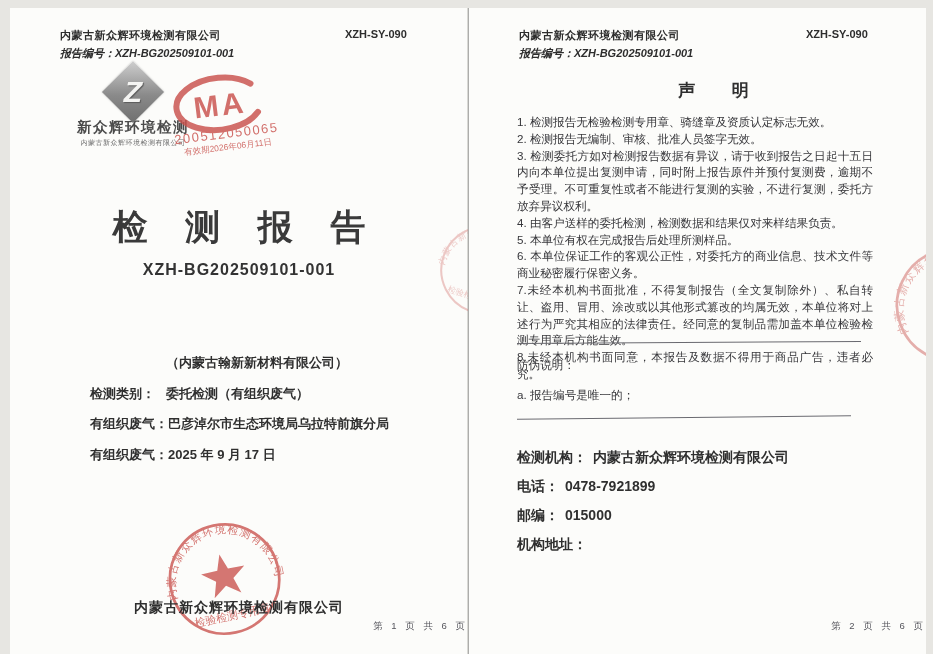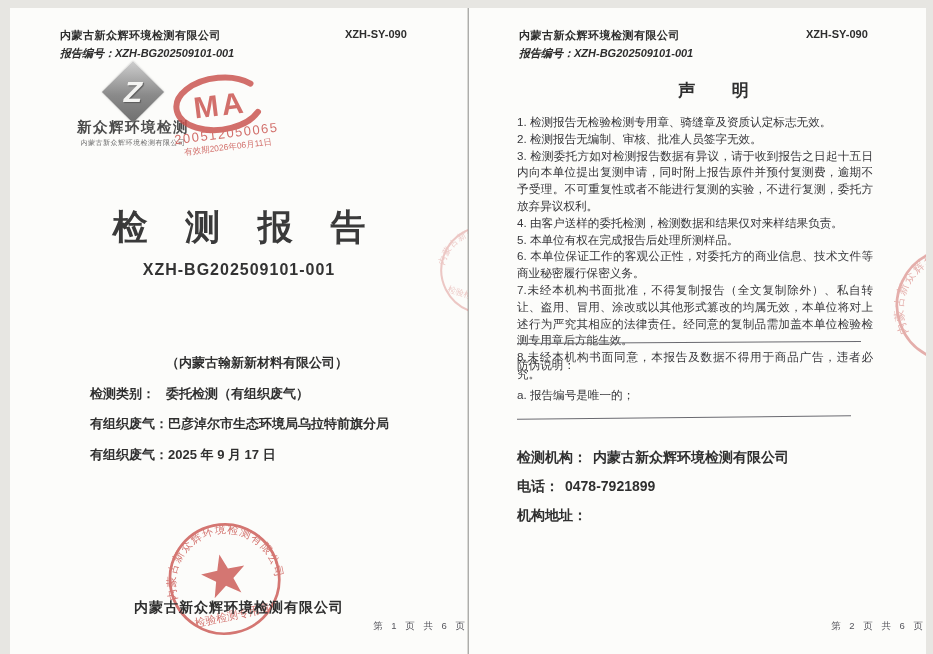--- a/index.html
+++ b/index.html
@@ -181,20 +181,24 @@
   <div class="contact">
     <div class="row">
       <span class="lbl">检测机构：</span>
       <span class="val">内蒙古新众辉环境检测有限公司</span>
     </div>
     <div class="row">
       <span class="lbl">电话：</span>
       <span class="val">0478-7921899</span>
     </div>
     <div class="row">
+      <span class="lbl">邮编：</span>
+      <span class="val">015000</span>
+    </div>
+    <div class="row">
       <span class="lbl">机构地址：</span>
     </div>
   </div>
 
   <div class="seal seal-edge-right">
     <svg width="130" height="130" viewBox="0 0 120 120">
       <circle cx="60" cy="60" r="52" class="red-stroke" stroke-width="2.5"></circle>
       <path id="ringR" d="M 14 78 A 48 48 0 1 1 106 78" fill="none"></path>
       <text class="red" font-size="10.5" letter-spacing="1"><textPath href="#ringR" startOffset="50%" text-anchor="middle">内蒙古新众辉环境检测有限公司</textPath></text>
       <polygon class="red" points="60,38 64.7,51.5 79,51.8 67.6,60.5 71.8,74.2 60,65.8 48.2,74.2 52.4,60.5 41,51.8 55.3,51.5"></polygon>

